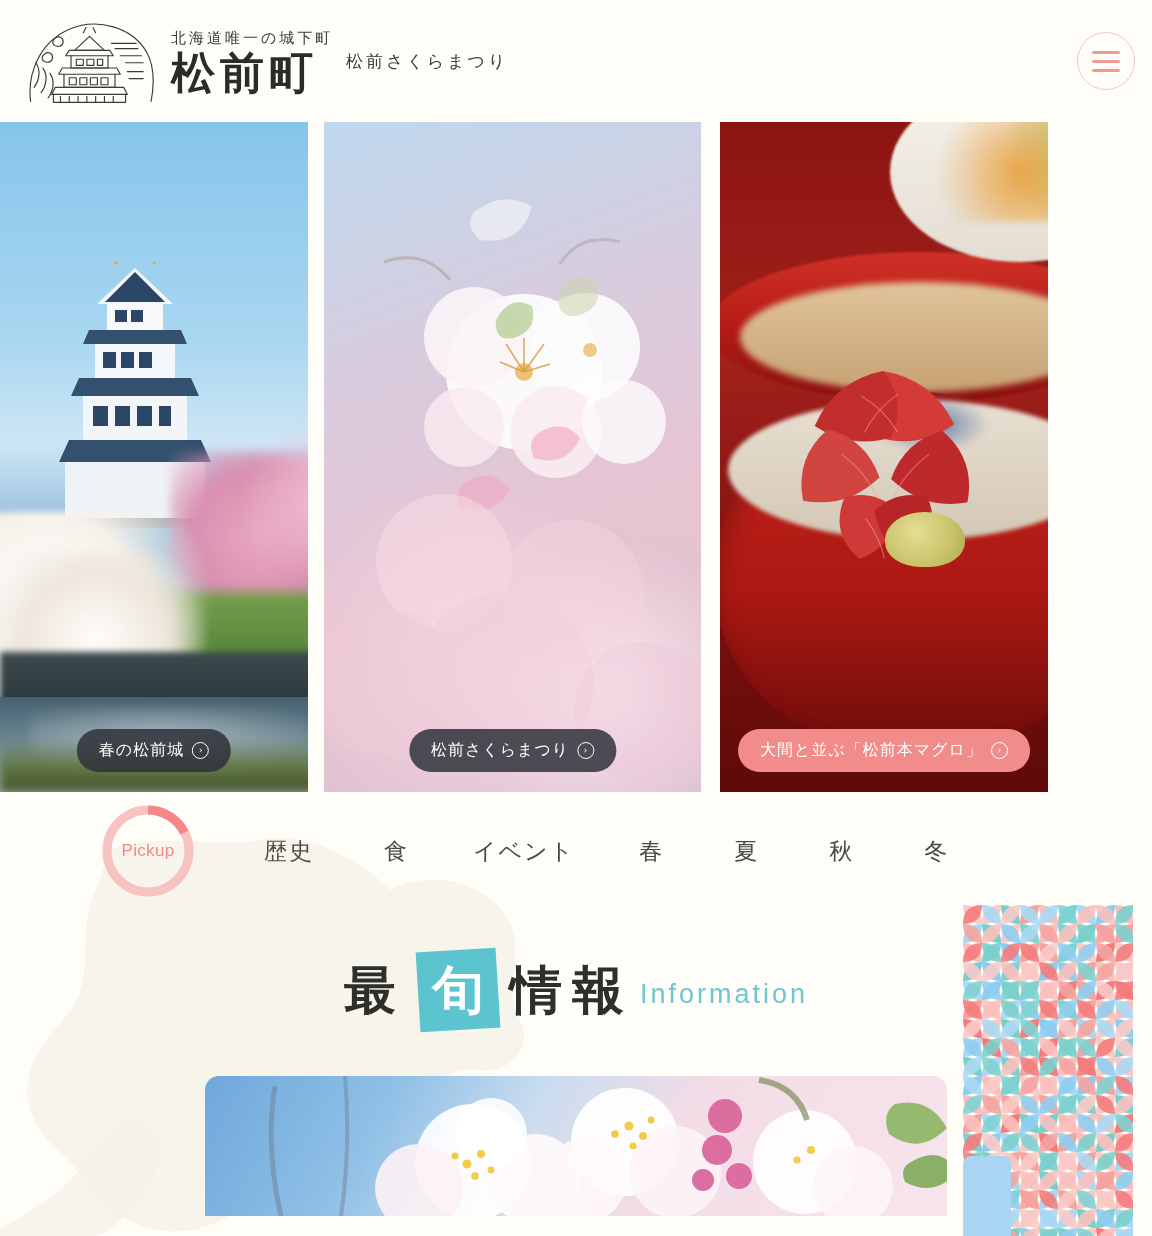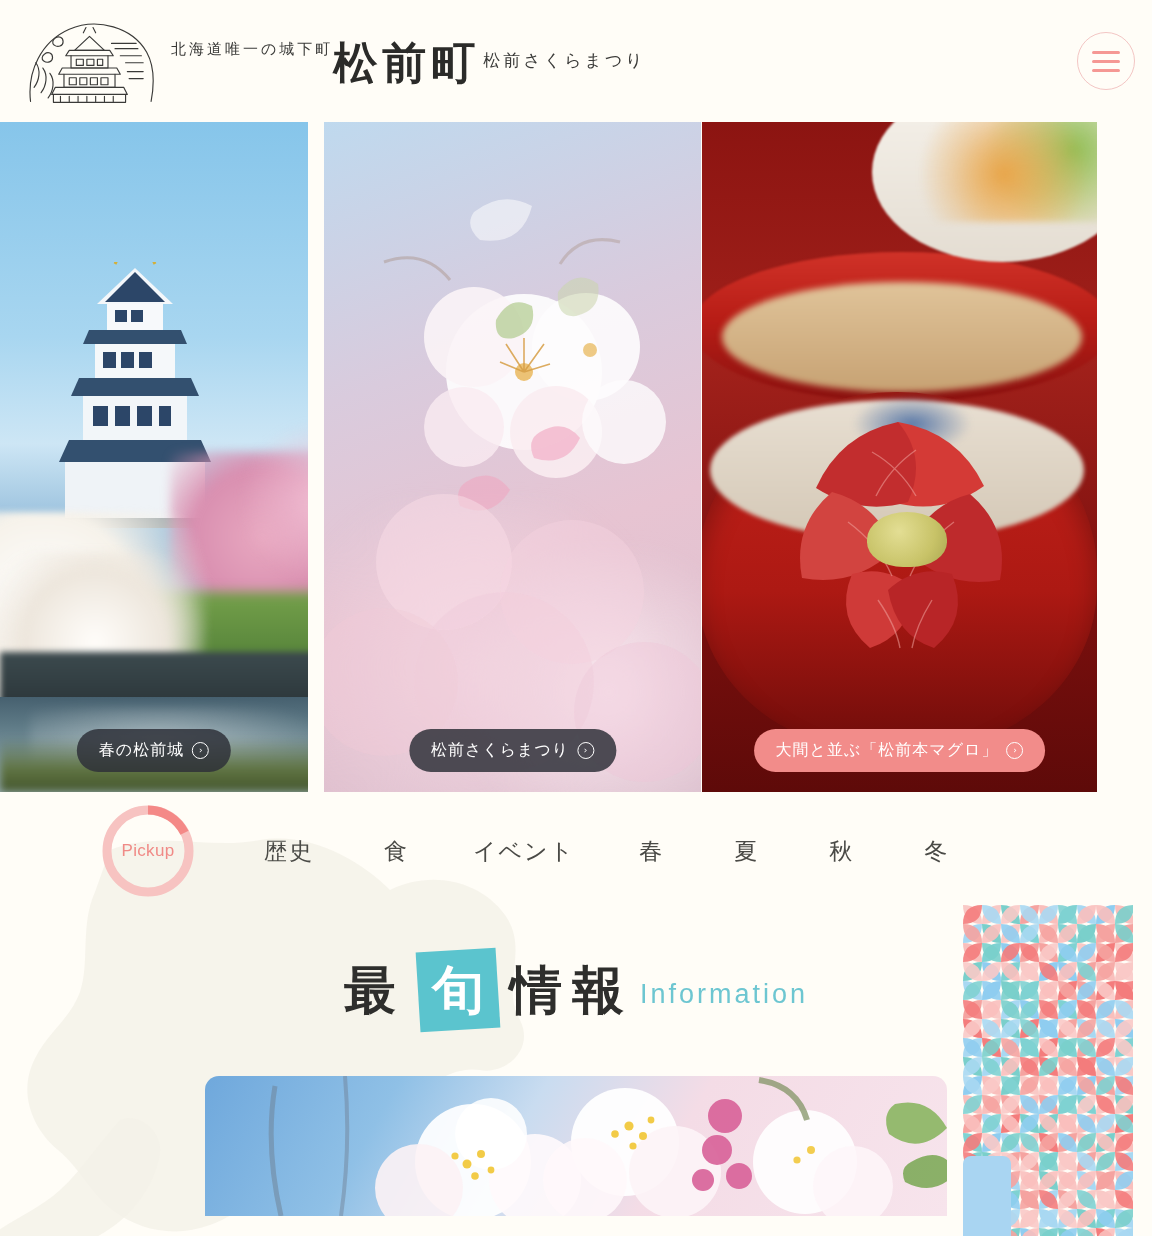--- a/index.html
+++ b/index.html
@@ -31,30 +31,30 @@
     align-items:center;
     z-index:30;
   }
   .brand{
     display:flex;
     align-items:center;
     margin-left:22px;
     gap:14px;
   }
   .brand-mark{ width:135px; height:88px; flex:none; }
-  .brand-text{ display:flex; flex-direction:row; justify-content:center; padding-top:4px;}
+  .brand-text{ display:flex; flex-direction:column; justify-content:center; padding-top:4px;}
   .brand-tagline{
     font-size:15px;
     letter-spacing:3px;
     color:#3a3a38;
     font-family:"DejaVu Sans", sans-serif;
     margin-bottom:2px;
     white-space:nowrap;
   }
-  .brand-row{ display:flex; align-items:center; gap:3px; }
+  .brand-row{ display:flex; align-items:flex-start; gap:28px; }
   .brand-name{
     font-size:44px;
     letter-spacing:5px;
     color:#2b2b29;
     font-weight:700;
     font-family:"DejaVu Serif", serif;
     line-height:1.05;
     white-space:nowrap;
   }
   .brand-sub{
@@ -93,21 +93,21 @@
     overflow:hidden;
   }
   .hero-panel{
     position:relative;
     height:670px;
     overflow:hidden;
     cursor:pointer;
   }
   .panel-1{ width:308px; }
   .panel-2{ width:377px; margin-left:16px; }
-  .panel-3{ width:395px; margin-left:1px;padding-left:39px; }
+  .panel-3{ width:328px; margin-left:19px;padding-left:39px; }
 
   .panel-art{ position:absolute; inset:0; }
 
   
   .p1-sky{ position:absolute; inset:0;
     background:linear-gradient(#86C5EA 0%, #A8D6F0 32%, #CDE6F5 48%, #8FB9D8 62%, #4B6E86 100%); }
   .p1-castle{ position:absolute; left:35px; top:140px; width:200px; height:300px; }
   .p1-sakura-left{ position:absolute; left:-60px; top:390px; width:300px; height:230px;
     background:radial-gradient(circle at 35% 40%, #FFFFFF 0%, #F6F2EA 38%, rgba(246,242,234,0) 70%);
     filter:blur(3px); }

